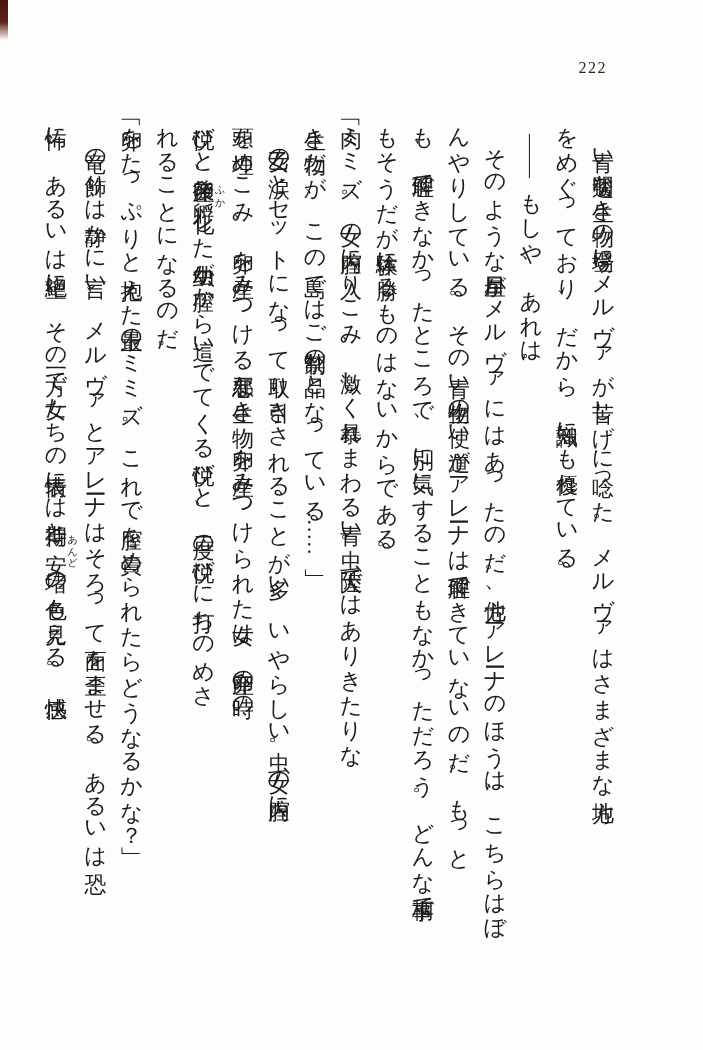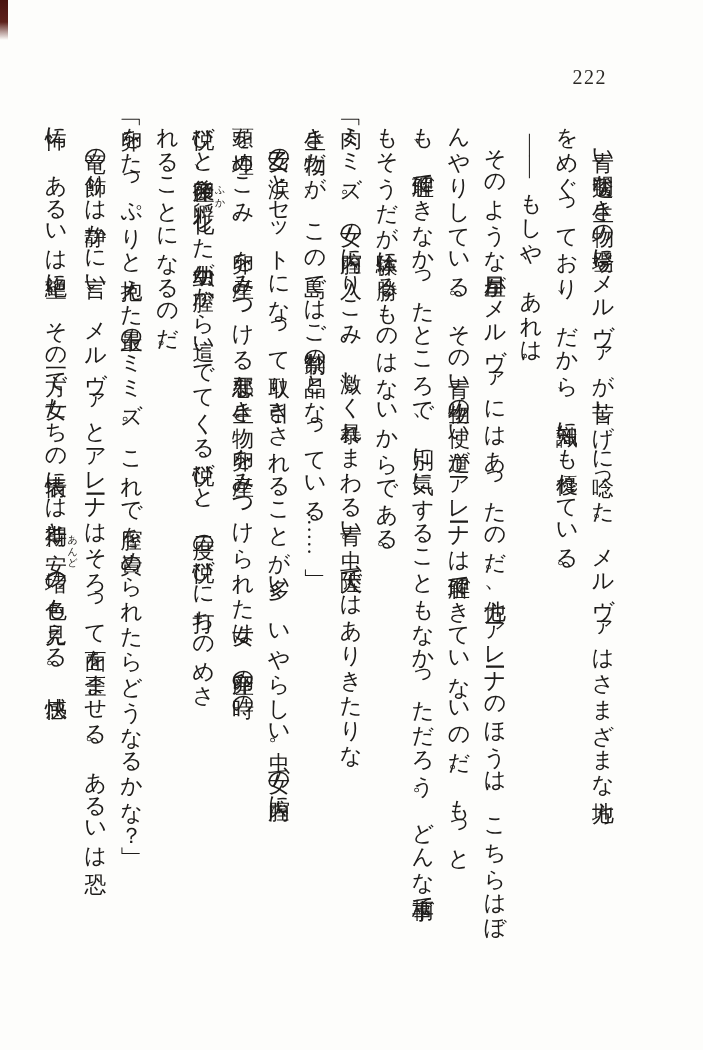--- a/index.html
+++ b/index.html
@@ -23,23 +23,23 @@
     position: absolute;
     left: 0;
     top: 0;
     width: 8px;
     height: 40px;
     background: linear-gradient(180deg, #4a1410 0%, #5d221c 55%, rgba(93,34,28,0) 100%);
     filter: blur(0.6px);
   }
   .page-number {
     position: absolute;
-    top: 66px;
+    top: 59px;
     right: 96px;
-    font-size: 20px;
+    font-size: 16px;
     letter-spacing: 1.5px;
     color: #2a2825;
   }
   .text-block {
     position: absolute;
     top: 112px;
     right: 82px;
     height: 844px;
     writing-mode: vertical-rl;
     text-orientation: mixed;

